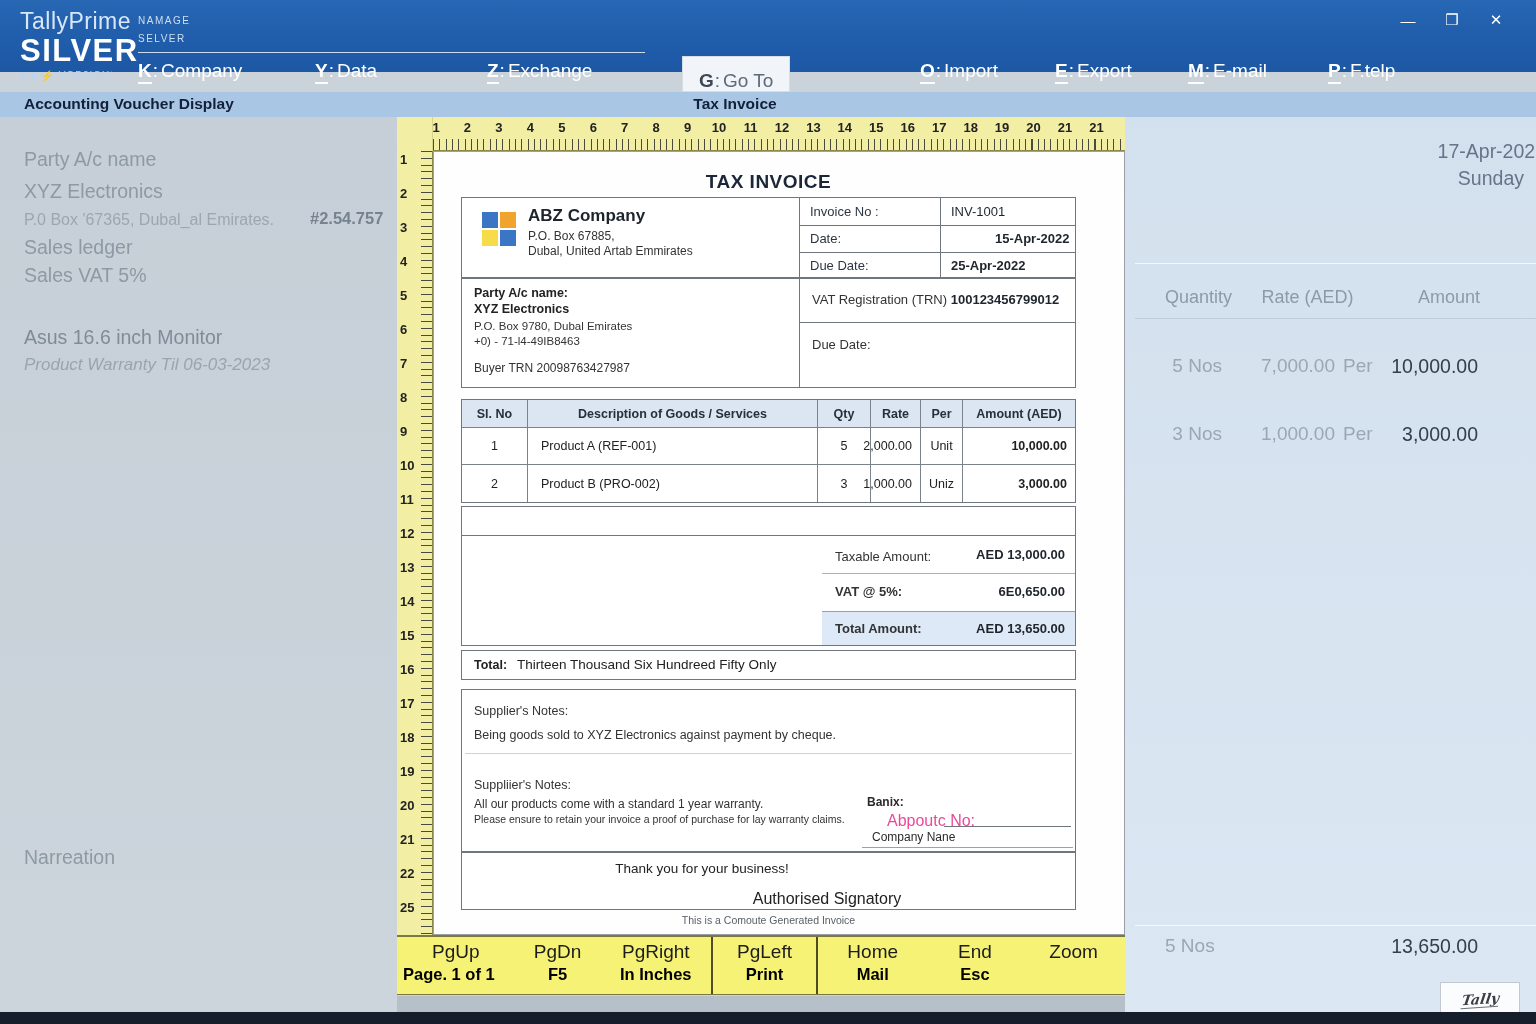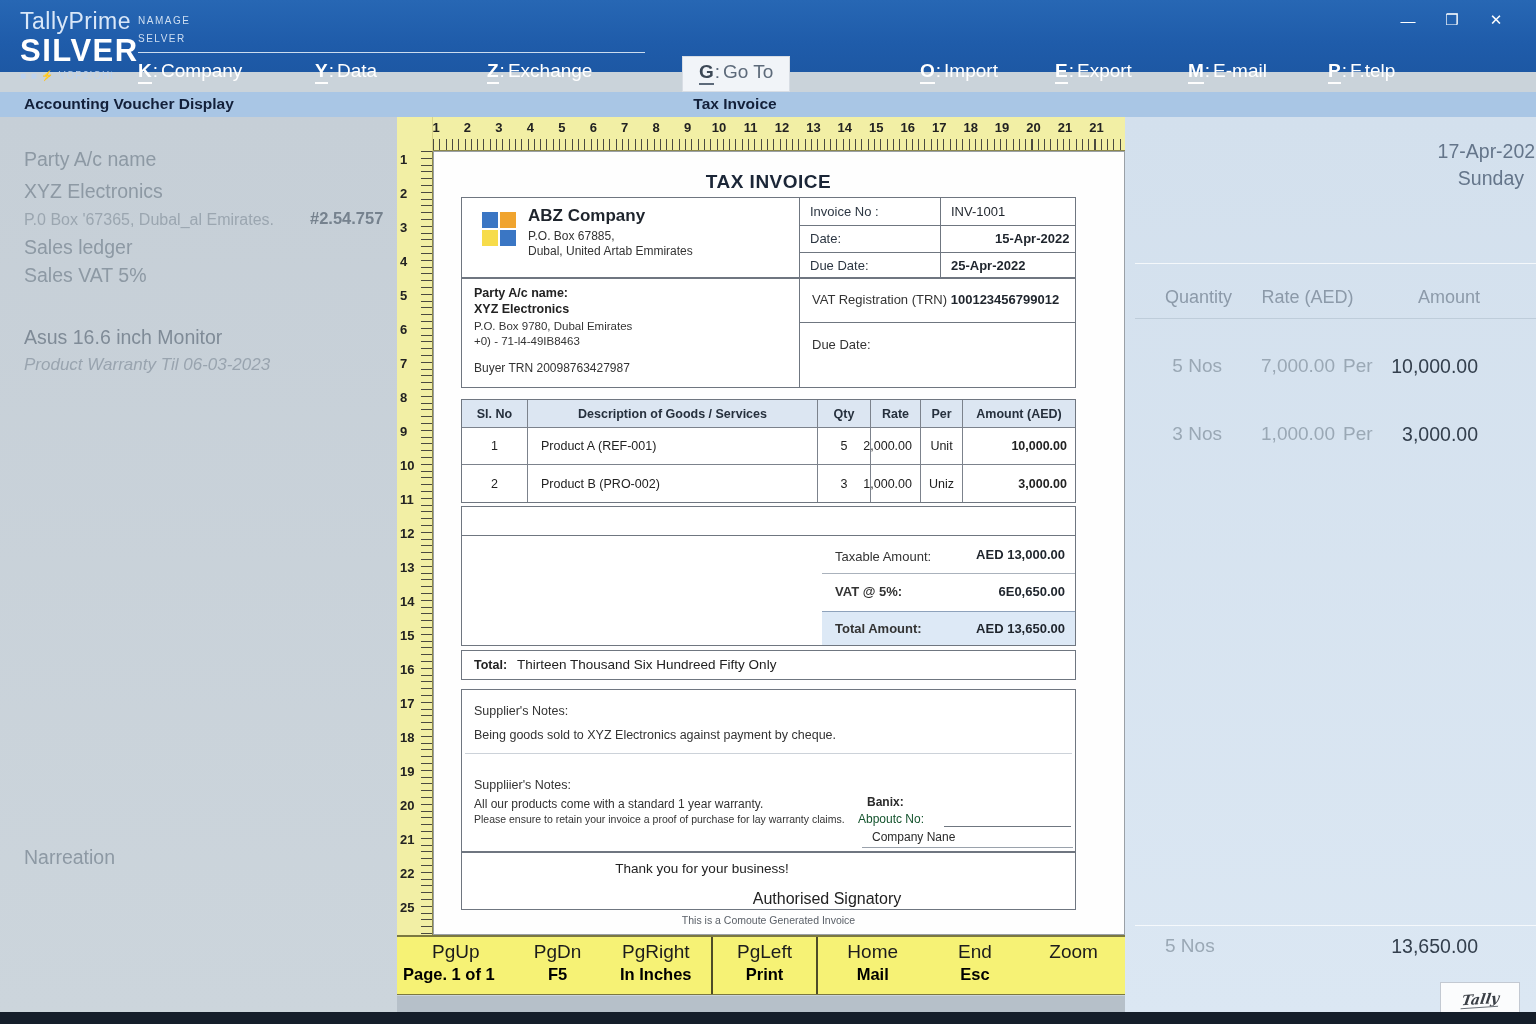--- a/index.html
+++ b/index.html
@@ -14,21 +14,21 @@
   .logo-name { font-size:23px; color:#d9e7f8; font-weight:400; letter-spacing:.5px; }
   .logo-edition { font-size:31px; font-weight:700; color:#fff; letter-spacing:1.5px; line-height:1.0; }
   .logo-sub { font-size:10px; color:#bed3ee; margin-top:4px; letter-spacing:1px; }
   .mini-labels { position:absolute; left:138px; top:12px; color:#cfdff2; font-size:10px;
                  letter-spacing:1.5px; line-height:18px; }
   .menu-topline { position:absolute; left:138px; top:52px; width:507px; height:1px;
                   background:rgba(235,243,252,.85); }
   .menu-item { position:absolute; top:60px; font-size:19px; color:#fff; white-space:nowrap; cursor:default; }
   .menu-key { font-weight:700; border-bottom:2px solid rgba(255,255,255,.95); padding-bottom:1px; }
   .menu-sep { margin:0 3px 0 1px; }
-  .menu-item--active { top:57px; background:#f1f4f8; height:34px; padding:4px 16px 0 16px;
+  .menu-item--active { top:57px; background:#f1f4f8; height:34px; padding:13px 16px 0 16px;
                        box-shadow:0 0 0 1px #d8dde4; color:#5d6a7a; }
   .menu-item--active .menu-key { color:#3c4856; border-bottom:2px solid #5d6a7a; }
   .win-btn { position:absolute; top:6px; width:36px; height:28px; color:#fff; font-size:15px;
              display:flex; align-items:center; justify-content:center; }
 
   
   .titlebar { position:absolute; left:0; top:92px; width:1536px; height:25px; background:#a9c6e5; }
   .titlebar-left { position:absolute; left:24px; top:3px; font-size:15.5px; font-weight:700; color:#13203a; }
   .titlebar-center { position:absolute; left:655px; top:3px; width:160px; text-align:center;
                      font-size:15.5px; font-weight:700; color:#13203a; }
@@ -310,21 +310,21 @@
     </div>
 
     <div class="abs inv-box" style="left:27px; top:537px; width:615px; height:163px;">
       <div class="abs notes-t" style="left:12px; top:14px;">Supplier's Notes:</div>
       <div class="abs notes-b" style="left:12px; top:38px;">Being goods sold to XYZ Electronics against payment by cheque.</div>
       <div class="abs" style="left:3px; right:3px; top:63px; height:1px; background:#ccd2d9;"></div>
       <div class="abs notes-t" style="left:12px; top:88px;">Suppliier's Notes:</div>
       <div class="abs" style="left:12px; top:107px; font-size:12px; color:#333;">All our products come with a standard 1 year warranty.</div>
       <div class="abs" style="left:12px; top:123px; font-size:10.5px; color:#333;">Please ensure to retain your invoice a proof of purchase for lay warranty claims.</div>
       <div class="abs" style="left:405px; top:105px; font-size:12px; font-weight:700; color:#2a2a2a;">Banix:</div>
-      <div class="abs" style="left:396px; top:122px; font-size:12px; color:#14532d;">Abpoutc No:</div>
+      <div class="abs" style="left:425px; top:122px; font-size:16px; color:#ec4899;">Abpoutc No:</div>
       <div class="abs" style="left:482px; right:4px; top:136px; height:1px; background:#6f7680;"></div>
       <div class="abs" style="left:410px; top:140px; font-size:12px; color:#2a2a2a;">Company Nane</div>
       <div class="abs" style="left:400px; right:2px; top:157px; height:1px; background:#9aa2ac;"></div>
     </div>
 
     <div class="abs inv-box" style="left:27px; top:700px; width:615px; height:58px;">
       <div class="abs" style="left:60px; top:8px; width:360px; text-align:center; font-size:13.5px; color:#222;">Thank you for your business!</div>
       <div class="abs" style="left:240px; top:37px; width:250px; text-align:center; font-size:16px; color:#222;">Authorised Signatory</div>
     </div>
 

